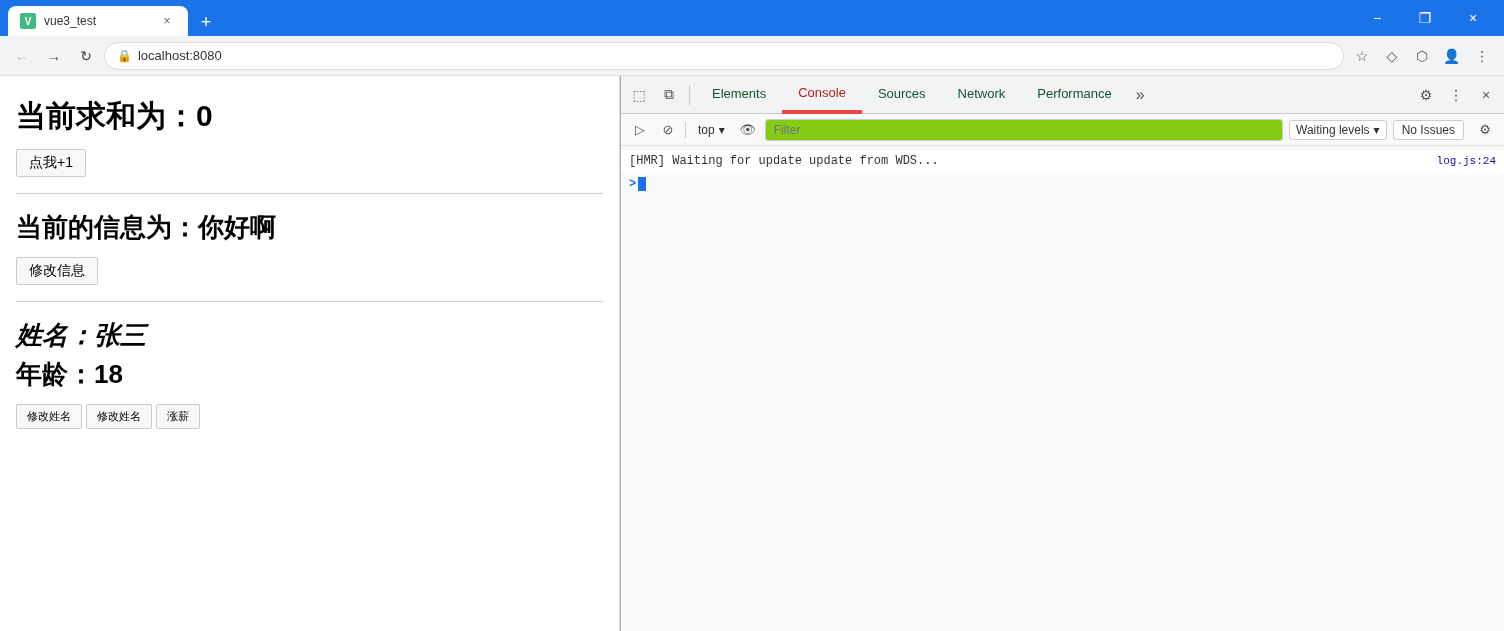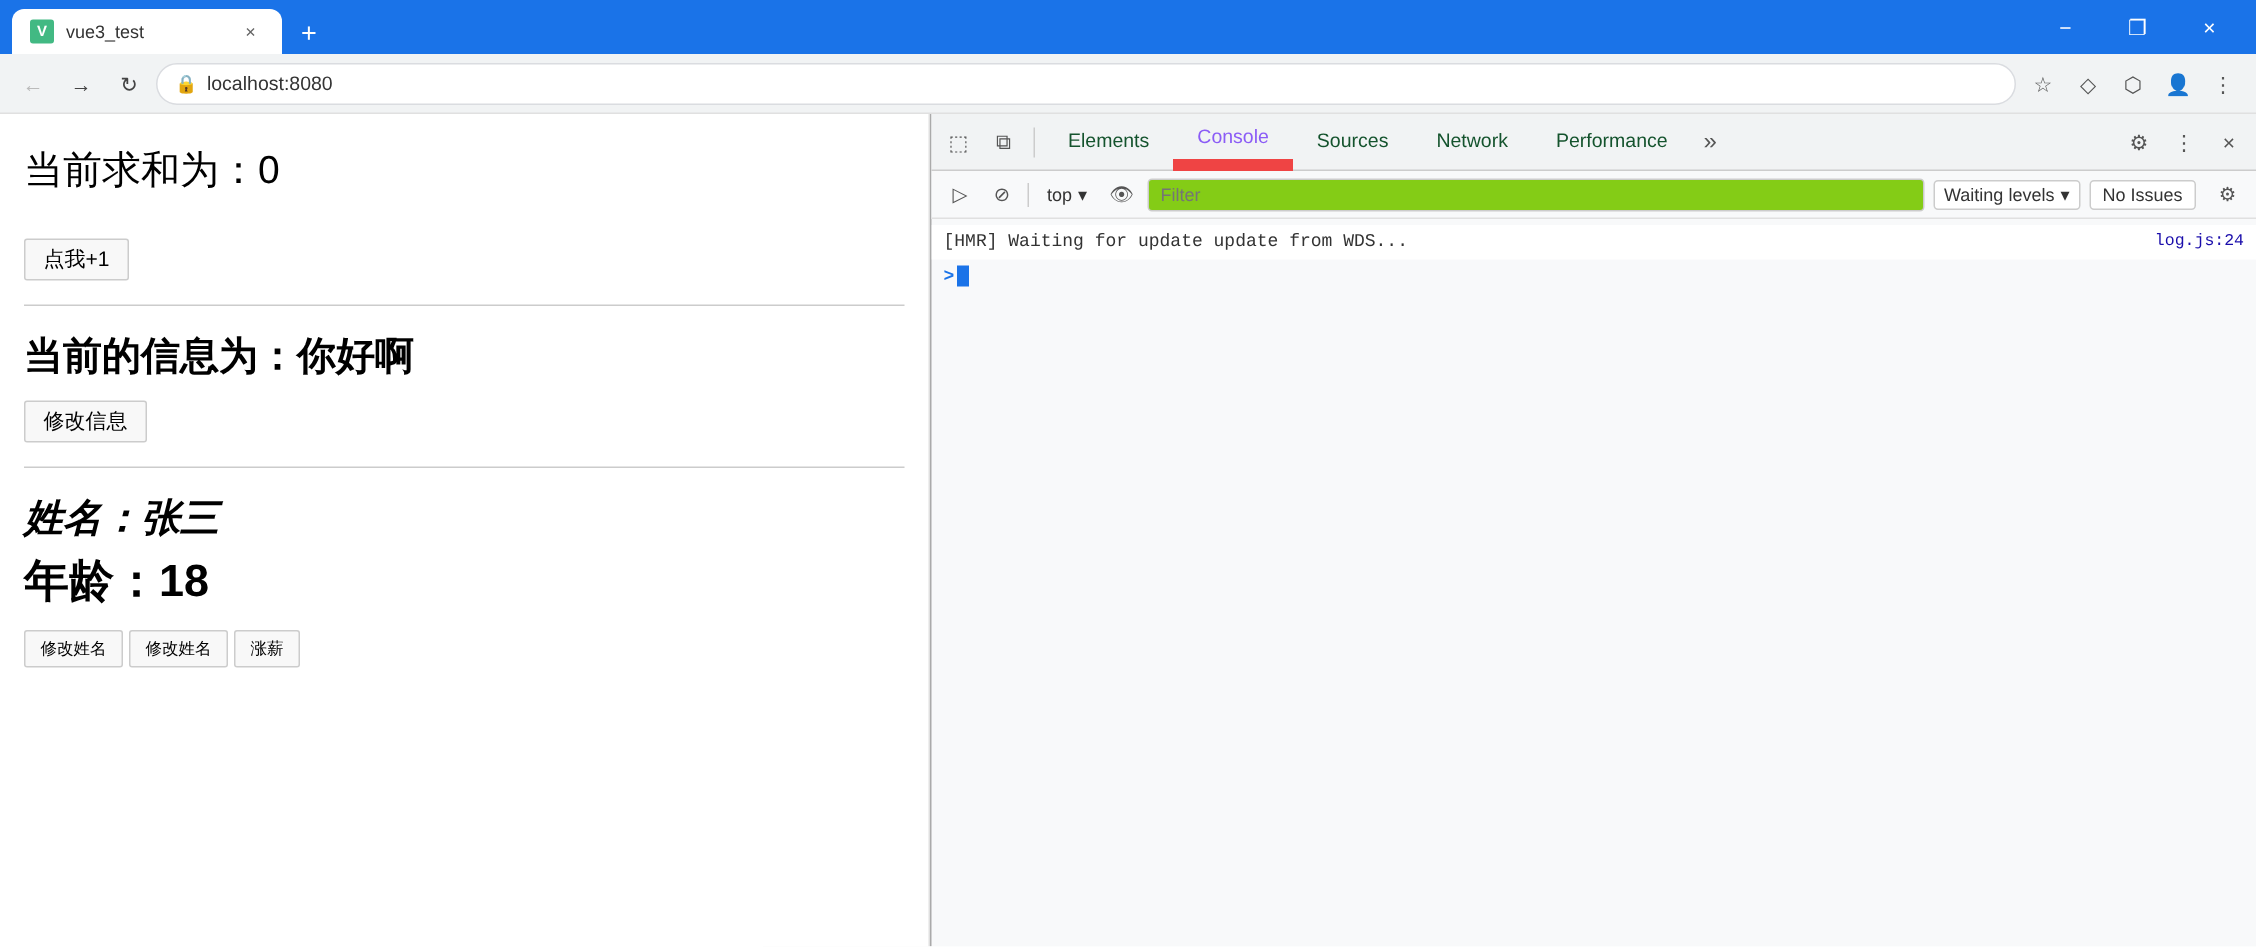--- a/index.html
+++ b/index.html
@@ -105,31 +105,31 @@
     }
 
     
     .webpage {
       flex: 0 0 620px;
       padding: 20px 16px;
       overflow-y: auto;
       border-right: 1px solid #e0e0e0;
     }
     .sum-section { margin-bottom: 16px; }
-    .sum-title { font-size: 26px; font-weight: normal; color: #000; margin-bottom: 28px; }
+    .sum-title { font-size: 30px; font-weight: bold; color: #000; margin-bottom: 12px; }
     .btn-click {
       border: 1px solid #ccc; background: #f8f8f8;
       padding: 4px 12px; font-size: 14px; cursor: pointer; border-radius: 2px;
     }
     .divider { border: none; border-top: 1px solid #ccc; margin: 16px 0; }
     .info-section { margin-bottom: 16px; }
     .info-title { font-size: 26px; font-weight: bold; color: #000; margin-bottom: 12px; }
     .person-section { margin-bottom: 8px; }
     .person-title { font-size: 26px; font-weight: bold; color: #000; margin-bottom: 4px; font-style: italic; }
-    .person-age { font-size: 30px; font-weight: bold; color: #000; margin-bottom: 4px; }
+    .person-age { font-size: 26px; font-weight: bold; color: #000; margin-bottom: 4px; }
     .person-salary { font-size: 26px; font-weight: bold; color: #000; margin-bottom: 12px; }
     .action-btns { display: flex; gap: 4px; margin-top: 12px; }
     .btn-action {
       border: 1px solid #ccc; background: #f8f8f8;
       padding: 4px 10px; font-size: 11px; cursor: pointer; border-radius: 2px;
     }
 
     
     .devtools {
       flex: 1;
@@ -154,21 +154,21 @@
     }
     .dt-separator { width: 1px; height: 20px; background: #ccc; margin: 0 4px; }
     .dt-tabs {
       display: flex; align-items: center; flex: 1; gap: 0;
     }
     .dt-tab {
       padding: 0 16px; height: 38px; display: flex; align-items: center;
       font-size: 13px; color: #14532d; cursor: pointer; border-bottom: 2px solid transparent;
       white-space: nowrap;
     }
-    .dt-tab.active { color: #8b5cf6; border-bottom: 8px solid #ef4444; }
+    .dt-tab.active { color: #b91c1c; border-bottom: 4px solid #ef4444; }
     .dt-more { padding: 0 8px; font-size: 16px; color: #555; cursor: pointer; }
     .dt-actions { display: flex; gap: 2px; margin-left: auto; }
 
     
     .console-toolbar {
       background: #f8f9fa;
       border-bottom: 1px solid #e0e0e0;
       height: 32px;
       display: flex;
       align-items: center;

